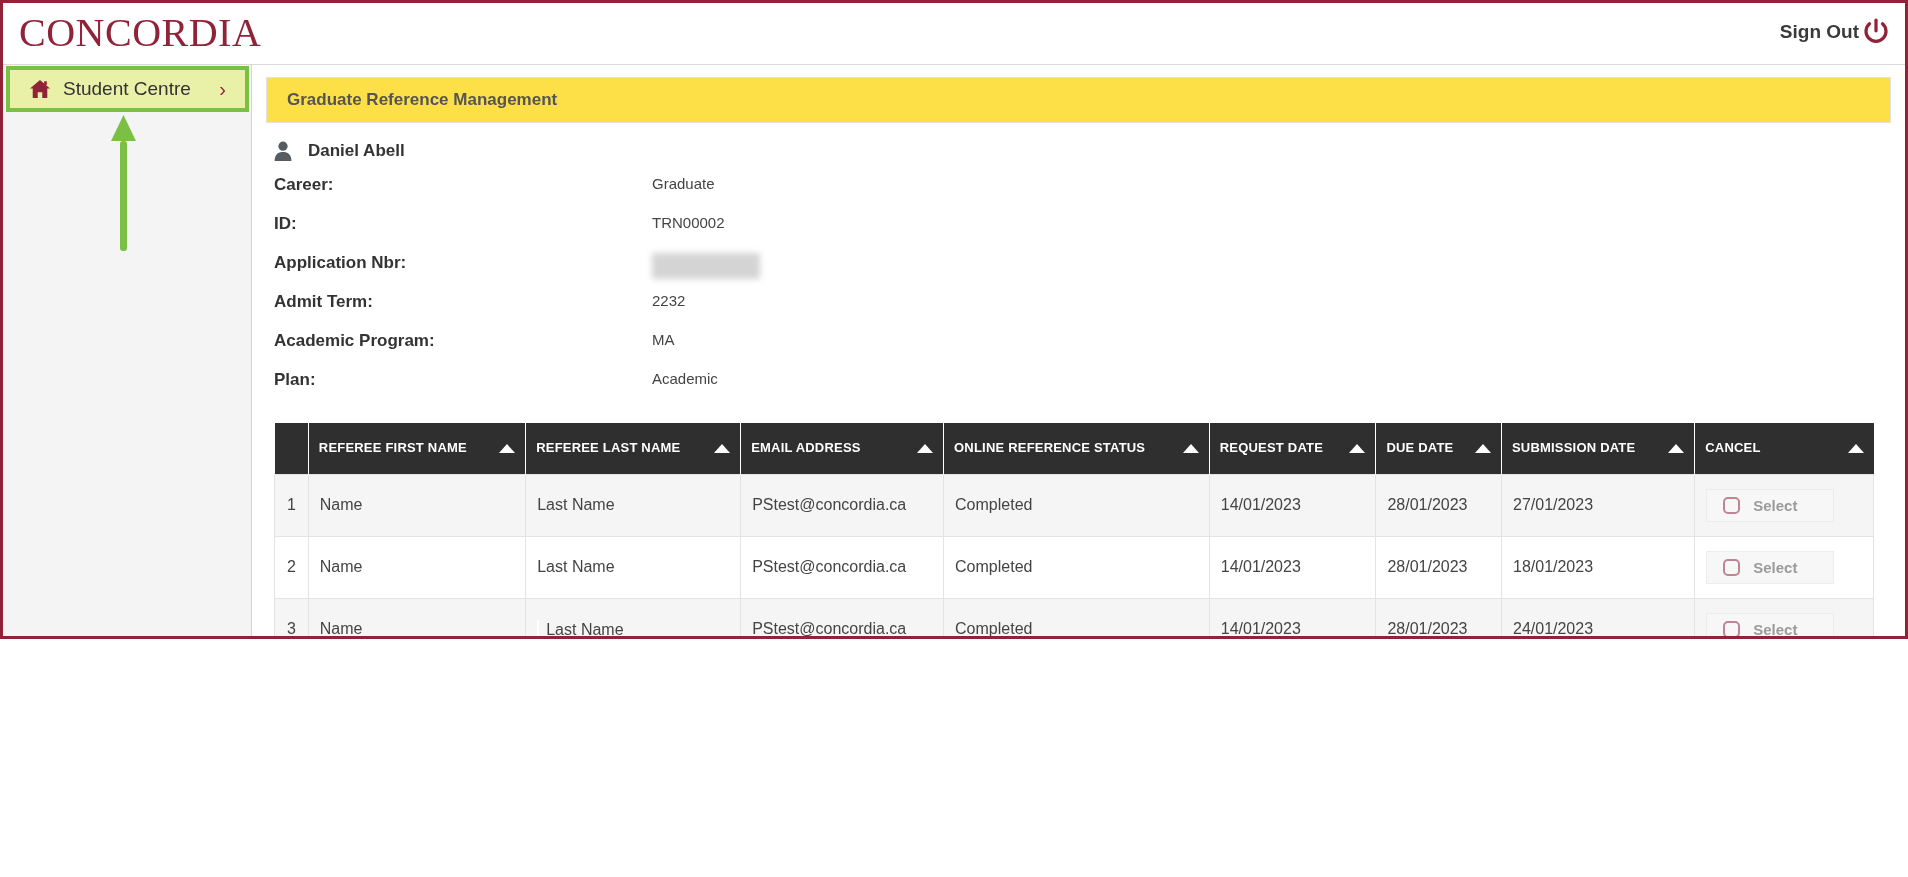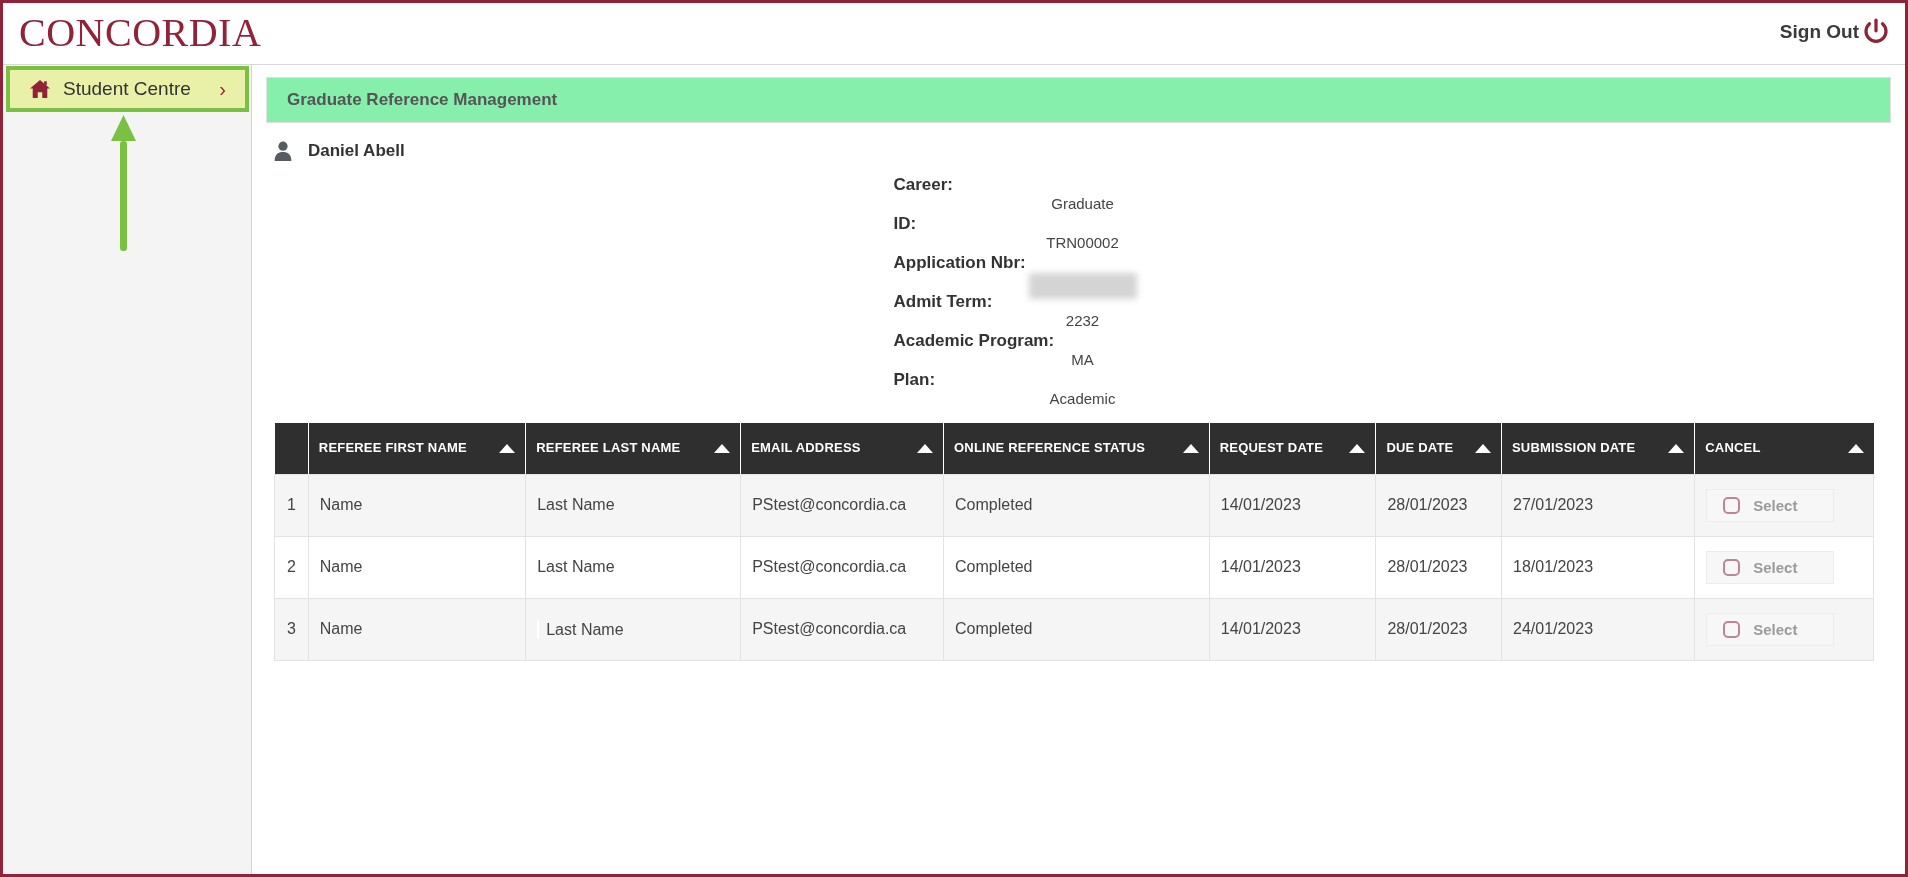--- a/index.html
+++ b/index.html
@@ -10,21 +10,21 @@
   body {
     width: 1908px;
     height: 877px;
     font-family: "Liberation Sans", sans-serif;
     background: #ffffff;
     overflow: hidden;
   }
   .page-frame {
     position: relative;
     width: 1908px;
-    height: 877px;
+    height: 639px;
     border: 3px solid #912338;
     background: #ffffff;
     overflow: hidden;
   }
   
   .topbar {
     position: relative;
     height: 62px;
     background: #ffffff;
     border-bottom: 1px solid #d9d9d9;
@@ -112,21 +112,21 @@
     height: 142px;
   }
   
   .main {
     flex: 1;
     background: #ffffff;
     padding: 12px 14px 0 14px;
     overflow: hidden;
   }
   .panel-header {
-    background: #86efac;
+    background: #fde047;
     border: 1px solid #e0e0e0;
     height: 46px;
     display: flex;
     align-items: center;
     padding-left: 20px;
     font-size: 17px;
     font-weight: bold;
     color: #555555;
   }
   .person-line {
@@ -136,24 +136,23 @@
   }
   .person-icon { width: 18px; height: 20px; display: block; }
   .person-name {
     margin-left: 16px;
     font-size: 17px;
     font-weight: bold;
     color: #333333;
   }
   .field-row {
     display: flex;
-    align-items: center;
+    align-items: flex-start;
     height: 39px;
     padding-left: 8px;
-    flex-direction: column;
   }
   .field-label {
     width: 378px;
     min-width: 378px;
     font-size: 17px;
     font-weight: bold;
     color: #333333;
   }
   .field-value {
     font-size: 15px;

